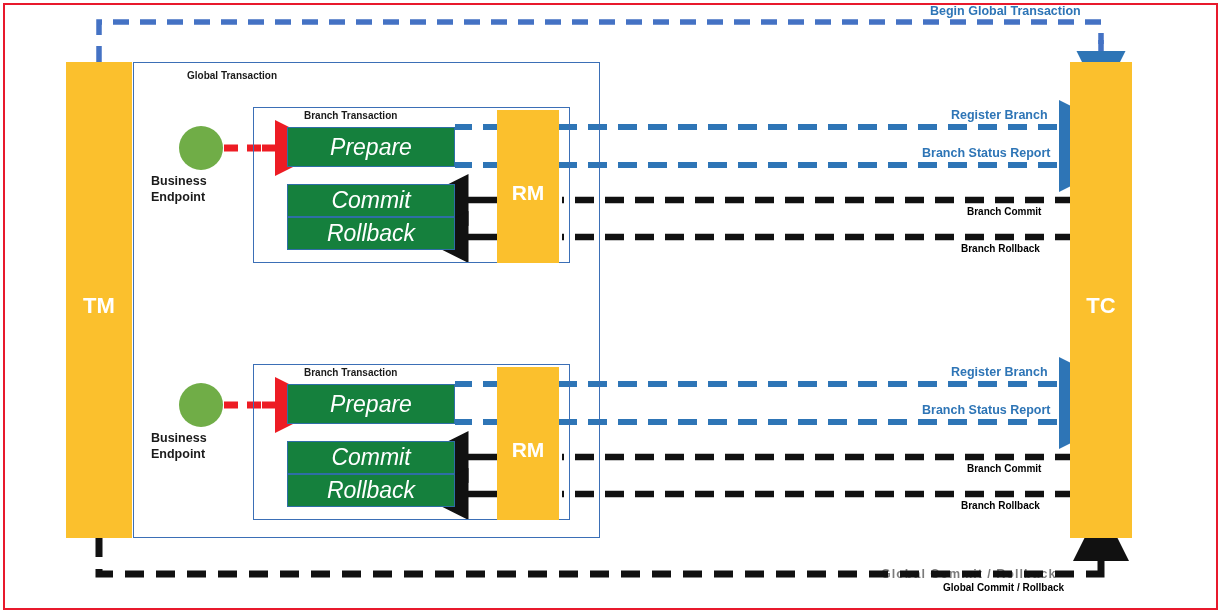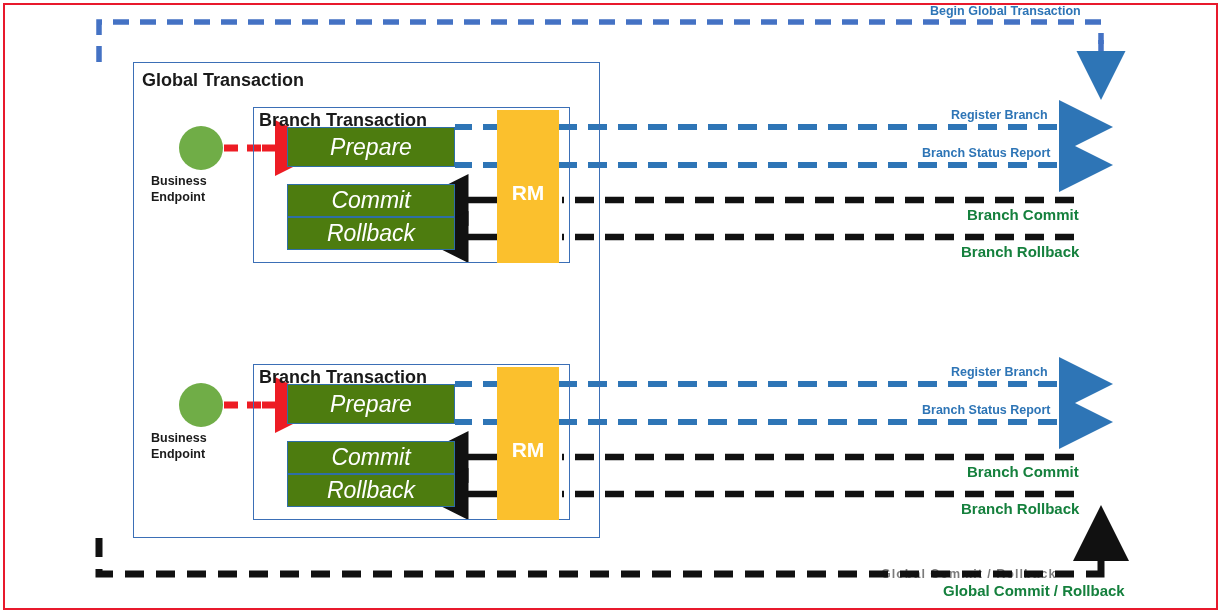--- a/index.html
+++ b/index.html
@@ -4,27 +4,27 @@
 <style>
   html,body{margin:0;padding:0;background:#fff;}
   body{font-family:"Liberation Sans",sans-serif;}
   #canvas{position:relative;width:1223px;height:615px;background:#ffffff;overflow:hidden;}
   #frame{position:absolute;left:3px;top:3px;width:1215px;height:607px;border:2px solid #e8192c;box-sizing:border-box;}
   .abs{position:absolute;}
   .orange{background:#FBC02D;}
   .bar-label{color:#ffffff;font-weight:bold;font-size:22px;text-align:center;width:100%;margin-top:12px;}
   .gt-box{border:1px solid #3b6fb6;box-sizing:border-box;background:transparent;}
   .bt-box{border:1px solid #3b6fb6;box-sizing:border-box;background:transparent;}
-  .box-title{font-size:18px;font-weight:bold;color:#1a1a1a;}
-  .blue-box{background:#4d7c0f;border:1px solid #2E6EA6;box-sizing:border-box;color:#ffffff;
+  .box-title{font-size:10px;font-weight:bold;color:#1a1a1a;margin-left:45px;}
+  .blue-box{background:#15803d;border:1px solid #2E6EA6;box-sizing:border-box;color:#ffffff;
             font-style:italic;font-size:23px;display:flex;align-items:center;justify-content:center;}
   .circle{border-radius:50%;background:#70AD47;}
   .ep-label{font-size:12.5px;font-weight:bold;color:#1a1a1a;line-height:1.25;}
   .lbl-blue{color:#2E75B6;font-size:12.5px;font-weight:bold;white-space:nowrap;}
-  .lbl-black{color:#15803d;font-size:15px;font-weight:bold;white-space:nowrap;}
+  .lbl-black{color:#000000;font-size:10px;font-weight:bold;white-space:nowrap;}
   .lbl-black-ghost{color:#111;font-size:12.5px;font-weight:bold;white-space:nowrap;opacity:.55;
                    letter-spacing:1px;}
   svg{position:absolute;left:0;top:0;overflow:visible;}
 </style>
 </head>
 <body>
 
 <div id="canvas">
 
   <div id="frame"></div>
@@ -109,21 +109,27 @@
 
   <div class="abs gt-box" style="left:133px;top:62px;width:467px;height:476px;"></div>
   <div class="abs box-title" style="left:142px;top:70px;">Global Transaction</div>
 
   <div class="abs bt-box" style="left:253px;top:107px;width:317px;height:156px;"></div>
   <div class="abs box-title" style="left:259px;top:110px;">Branch Transaction</div>
 
   <div class="abs bt-box" style="left:253px;top:364px;width:317px;height:156px;"></div>
   <div class="abs box-title" style="left:259px;top:367px;">Branch Transaction</div>
 
+  <div class="abs orange" style="left:66px;top:62px;width:66px;height:476px;display:flex;align-items:center;">
+    <div class="bar-label">TM</div>
+  </div>
 
+  <div class="abs orange" style="left:1070px;top:62px;width:62px;height:476px;display:flex;align-items:center;">
+    <div class="bar-label">TC</div>
+  </div>
 
   <div class="abs orange" style="left:497px;top:110px;width:62px;height:153px;display:flex;align-items:center;">
     <div class="bar-label" style="font-size:21px;">RM</div>
   </div>
 
   <div class="abs orange" style="left:497px;top:367px;width:62px;height:153px;display:flex;align-items:center;">
     <div class="bar-label" style="font-size:21px;">RM</div>
   </div>
 
   <div class="abs circle" style="left:179px;top:126px;width:44px;height:44px;"></div>

